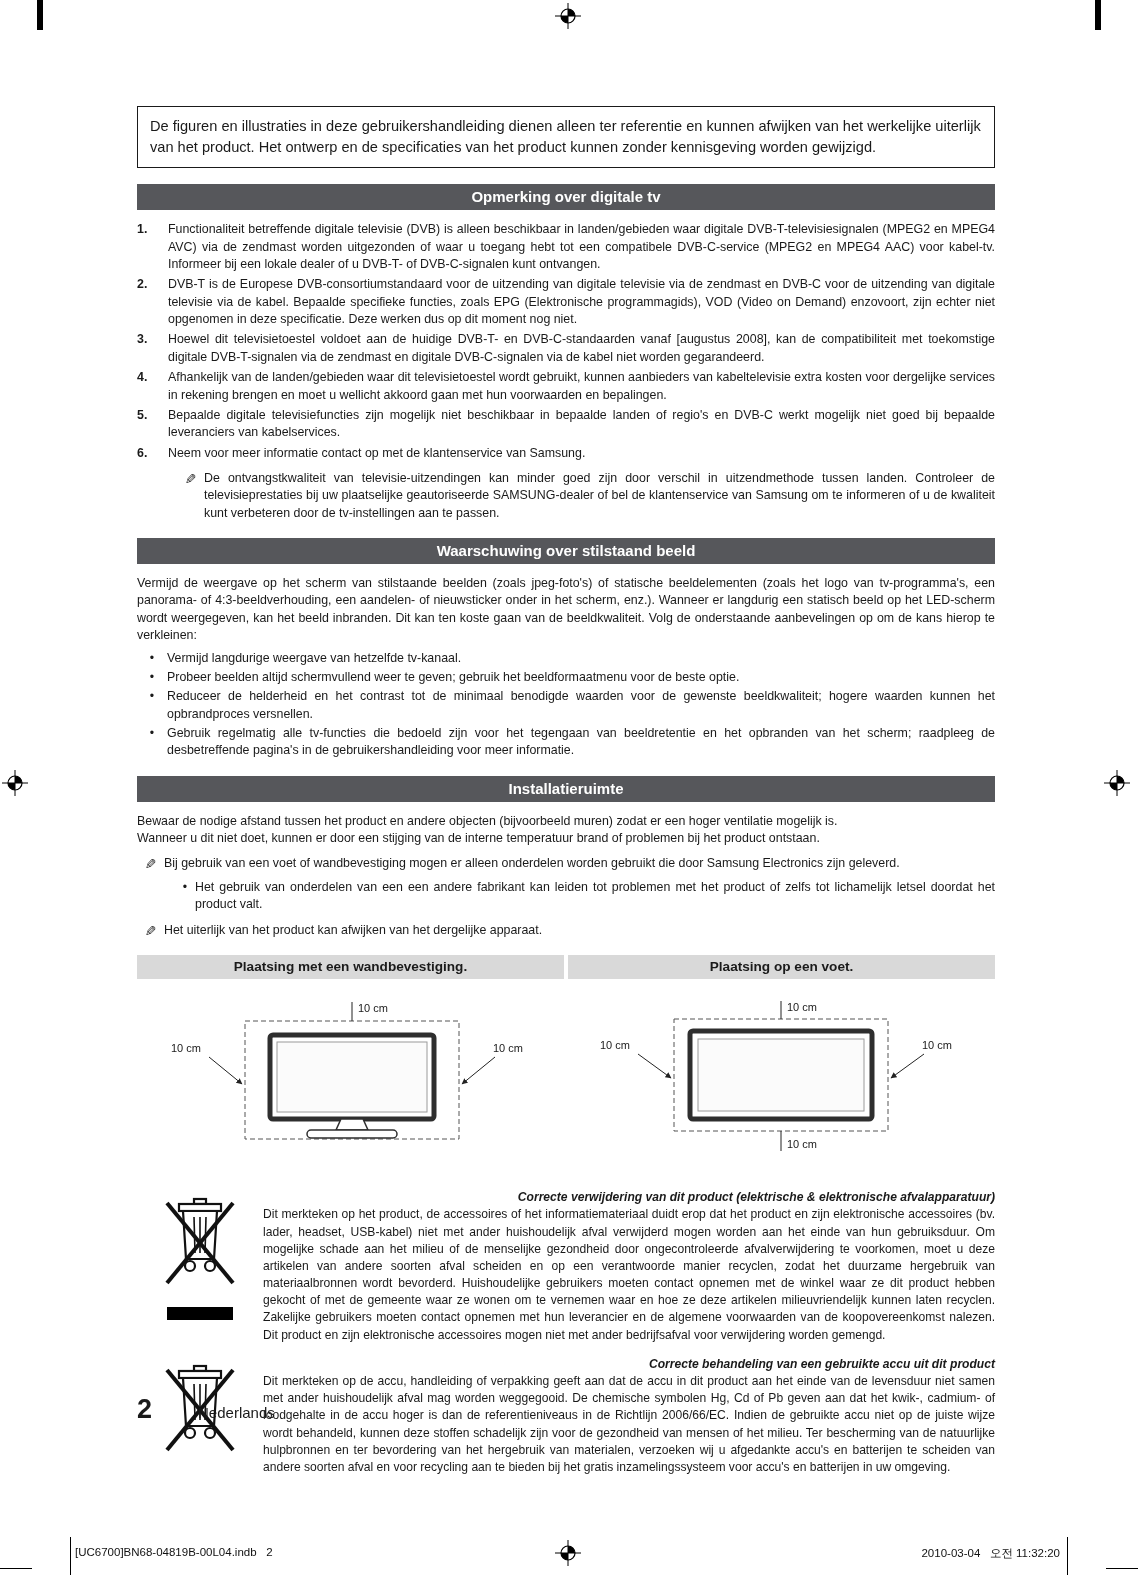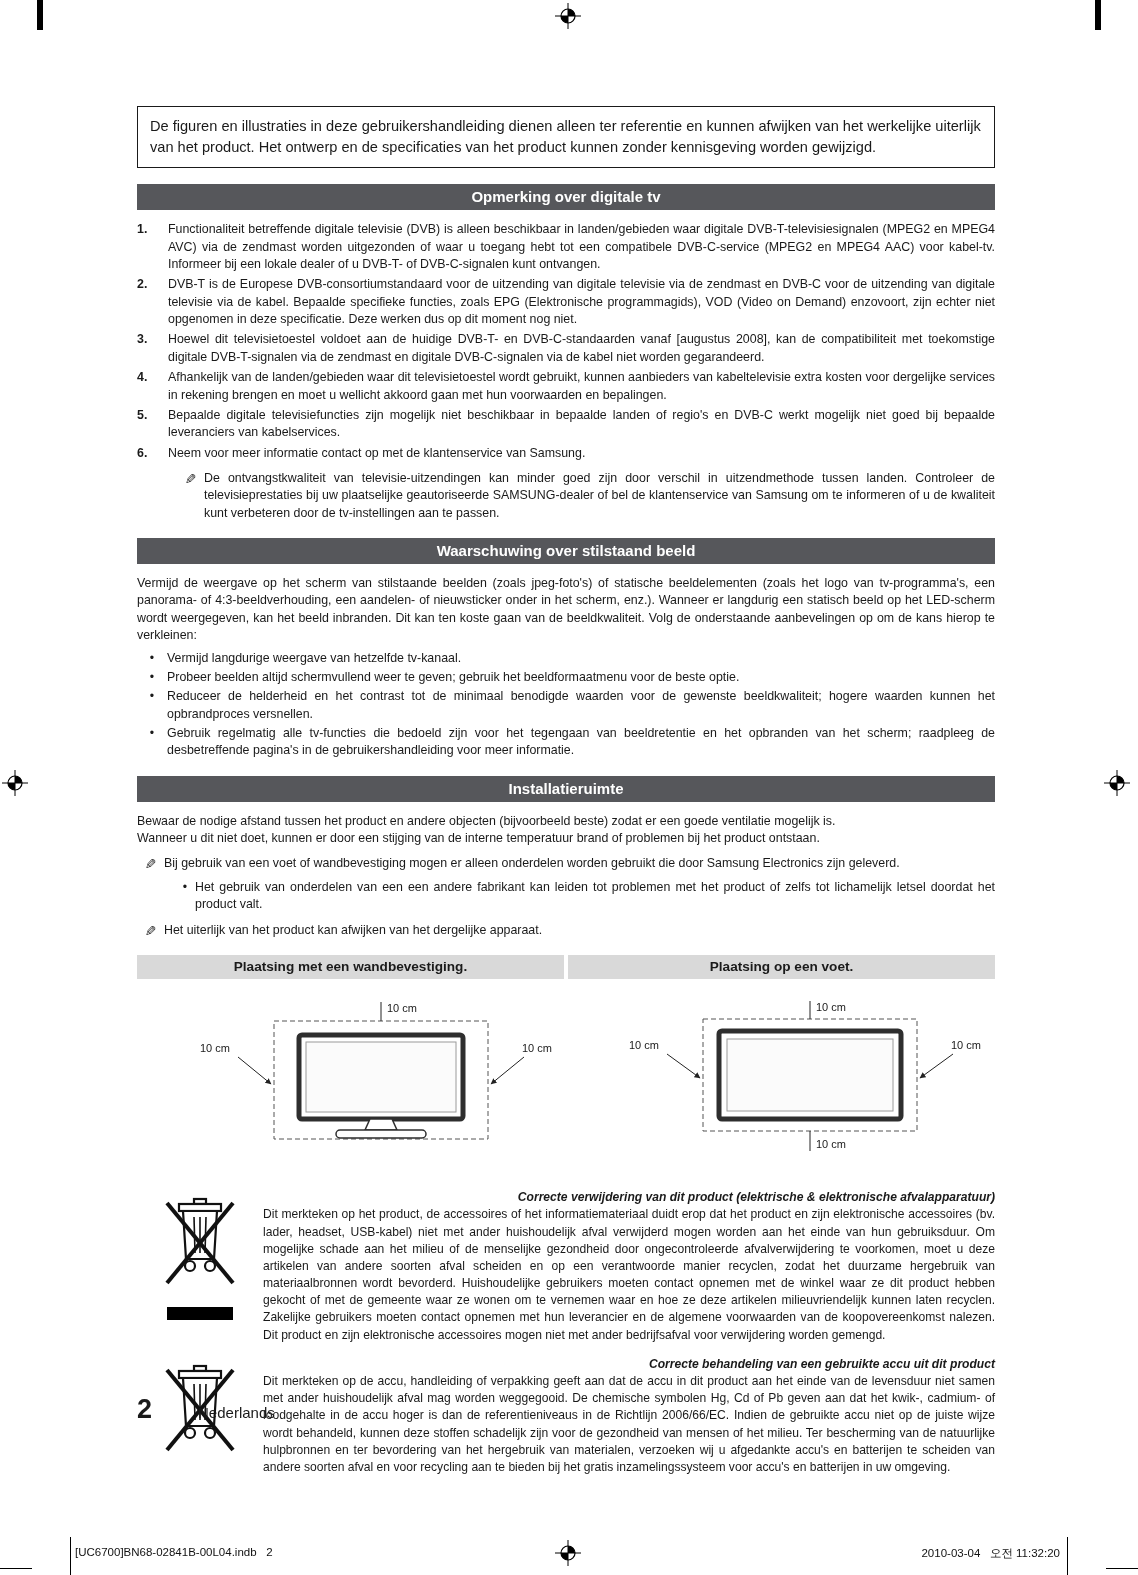--- a/index.html
+++ b/index.html
@@ -42,21 +42,21 @@
   .bullet-row.sub { margin-left:38px; }
   .bullet-row.sub .bullet-dot { width:20px; }
 
   .para-gap { height:5px; }
 
   
   .placement { margin-top:14px; }
   .ph-row { display:flex; gap:4px; }
   .ph-cell { flex:1; background:#d9d9d9; font-weight:bold; font-size:13.6px; text-align:center; padding:4px 0 5px; }
   .diag-row { display:flex; padding:20px 0 6px; }
-  .diag-cell { flex:1; display:flex; justify-content:flex-end; }
+  .diag-cell { flex:1; display:flex; justify-content:center; }
 
   
   .weee-row { display:flex; margin-top:12px; }
   .weee-iconcol { flex:none; width:126px; display:flex; flex-direction:column; align-items:center; padding-top:8px; }
   .weee-blackbar { width:66px; height:13px; background:#000; margin-top:18px; }
   .weee-textcol { flex:1; font-size:12.1px; line-height:1.42; text-align:justify; }
   .weee-title { font-weight:bold; text-align:right;font-style:italic; }
 
   
   .pagefoot { position:absolute; left:137px; top:1394px; display:flex; align-items:baseline; }
@@ -173,21 +173,21 @@
       <div class="bullet-row">
         <span class="bullet-dot">•</span>
         <span class="bullet-text">Gebruik regelmatig alle tv-functies die bedoeld zijn voor het tegengaan van beeldretentie en het opbranden van het scherm; raadpleeg de desbetreffende pagina's in de gebruikershandleiding voor meer informatie.</span>
       </div>
     </div>
 
     <div class="section-bar">
       <span>Installatieruimte</span>
     </div>
 
-    <p class="body-txt">Bewaar de nodige afstand tussen het product en andere objecten (bijvoorbeeld beste) zodat er een goede ventilatie mogelijk is.</p>
+    <p class="body-txt">Bewaar de nodige afstand tussen het product en andere objecten (bijvoorbeeld muren) zodat er een hoger ventilatie mogelijk is.</p>
     <p class="body-txt">Wanneer u dit niet doet, kunnen er door een stijging van de interne temperatuur brand of problemen bij het product ontstaan.</p>
 
     <div class="note-row">
       <span class="note-icon">✎</span>
       <span class="note-text">Bij gebruik van een voet of wandbevestiging mogen er alleen onderdelen worden gebruikt die door Samsung Electronics zijn geleverd.</span>
     </div>
     <div class="bullet-row sub">
       <span class="bullet-dot">•</span>
       <span class="bullet-text">Het gebruik van onderdelen van een een andere fabrikant kan leiden tot problemen met het product of zelfs tot lichamelijk letsel doordat het product valt.</span>
     </div>
@@ -292,16 +292,16 @@
       </div>
     </div>
 
   </div>
 
   <div class="pagefoot">
     <span class="pagenum">2</span>
     <span class="pagelang">Nederlands</span>
   </div>
 
-  <div class="printfoot left">[UC6700]BN68-02841B-00L04.indb   2</div>
+  <div class="printfoot left">[UC6700]BN68-04819B-00L04.indb   2</div>
   <div class="printfoot right">2010-03-04   오전 11:32:20</div>
 
 </div>
 
 </body></html>

